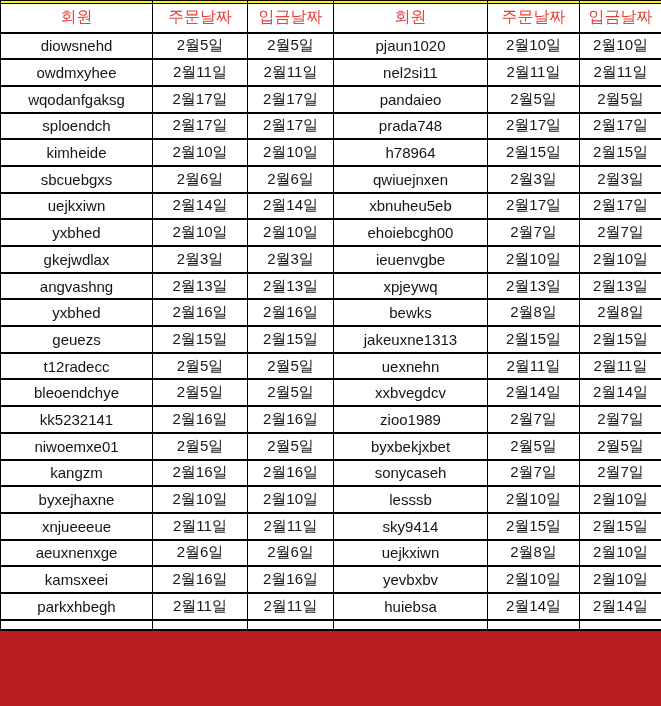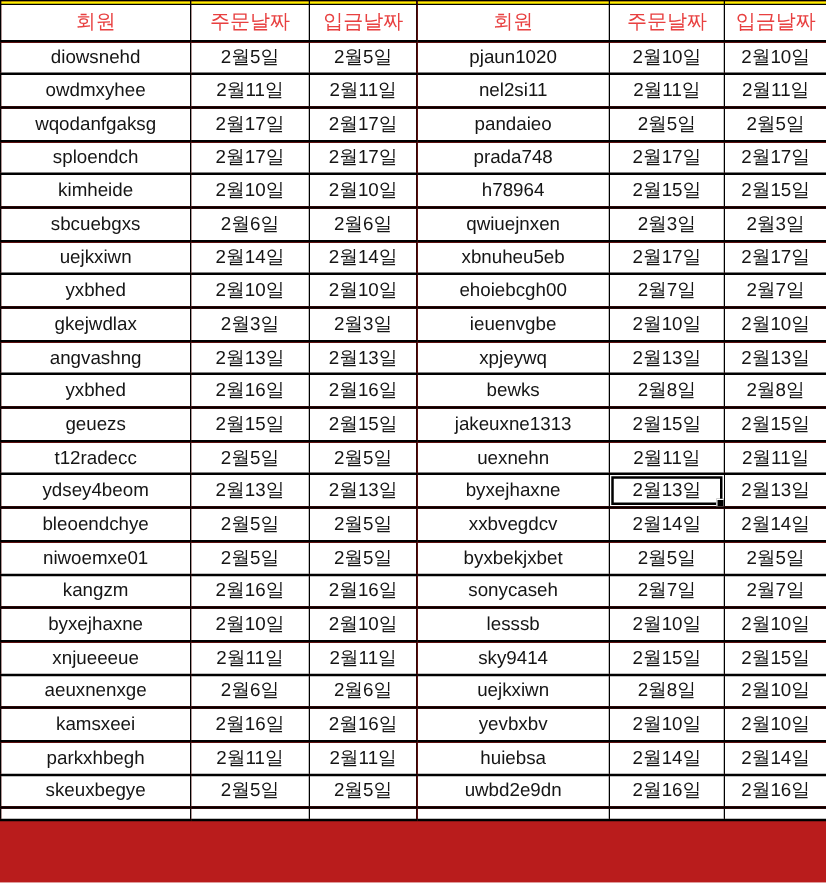--- a/index.html
+++ b/index.html
@@ -218,38 +218,38 @@
 
         <tr class="data-row">
           <td>t12radecc</td>
           <td>2월5일</td>
           <td>2월5일</td>
           <td>uexnehn</td>
           <td>2월11일</td>
           <td>2월11일</td>
         </tr>
 
-        <tr class="data-row">
-          <td>ydsey4beom</td>
-          <td>2월13일</td>
-          <td>2월13일</td>
-          <td>byxejhaxne</td>
-          <td class="selected-cell">2월13일</td>
-          <td>2월13일</td>
-        </tr>
 
         <tr class="data-row">
           <td>bleoendchye</td>
           <td>2월5일</td>
           <td>2월5일</td>
           <td>xxbvegdcv</td>
           <td>2월14일</td>
           <td>2월14일</td>
         </tr>
 
+        <tr class="data-row">
+          <td>kk5232141</td>
+          <td>2월16일</td>
+          <td>2월16일</td>
+          <td>zioo1989</td>
+          <td>2월7일</td>
+          <td>2월7일</td>
+        </tr>
 
         <tr class="data-row">
           <td>niwoemxe01</td>
           <td>2월5일</td>
           <td>2월5일</td>
           <td>byxbekjxbet</td>
           <td>2월5일</td>
           <td>2월5일</td>
         </tr>
 
@@ -300,28 +300,20 @@
 
         <tr class="data-row">
           <td>parkxhbegh</td>
           <td>2월11일</td>
           <td>2월11일</td>
           <td>huiebsa</td>
           <td>2월14일</td>
           <td>2월14일</td>
         </tr>
 
-        <tr class="data-row">
-          <td>skeuxbegye</td>
-          <td>2월5일</td>
-          <td>2월5일</td>
-          <td>uwbd2e9dn</td>
-          <td>2월16일</td>
-          <td>2월16일</td>
-        </tr>
       </tbody>
 
     <tbody>
       <tr class="partial-row">
         <td></td>
         <td></td>
         <td></td>
         <td></td>
         <td></td>
         <td></td>

